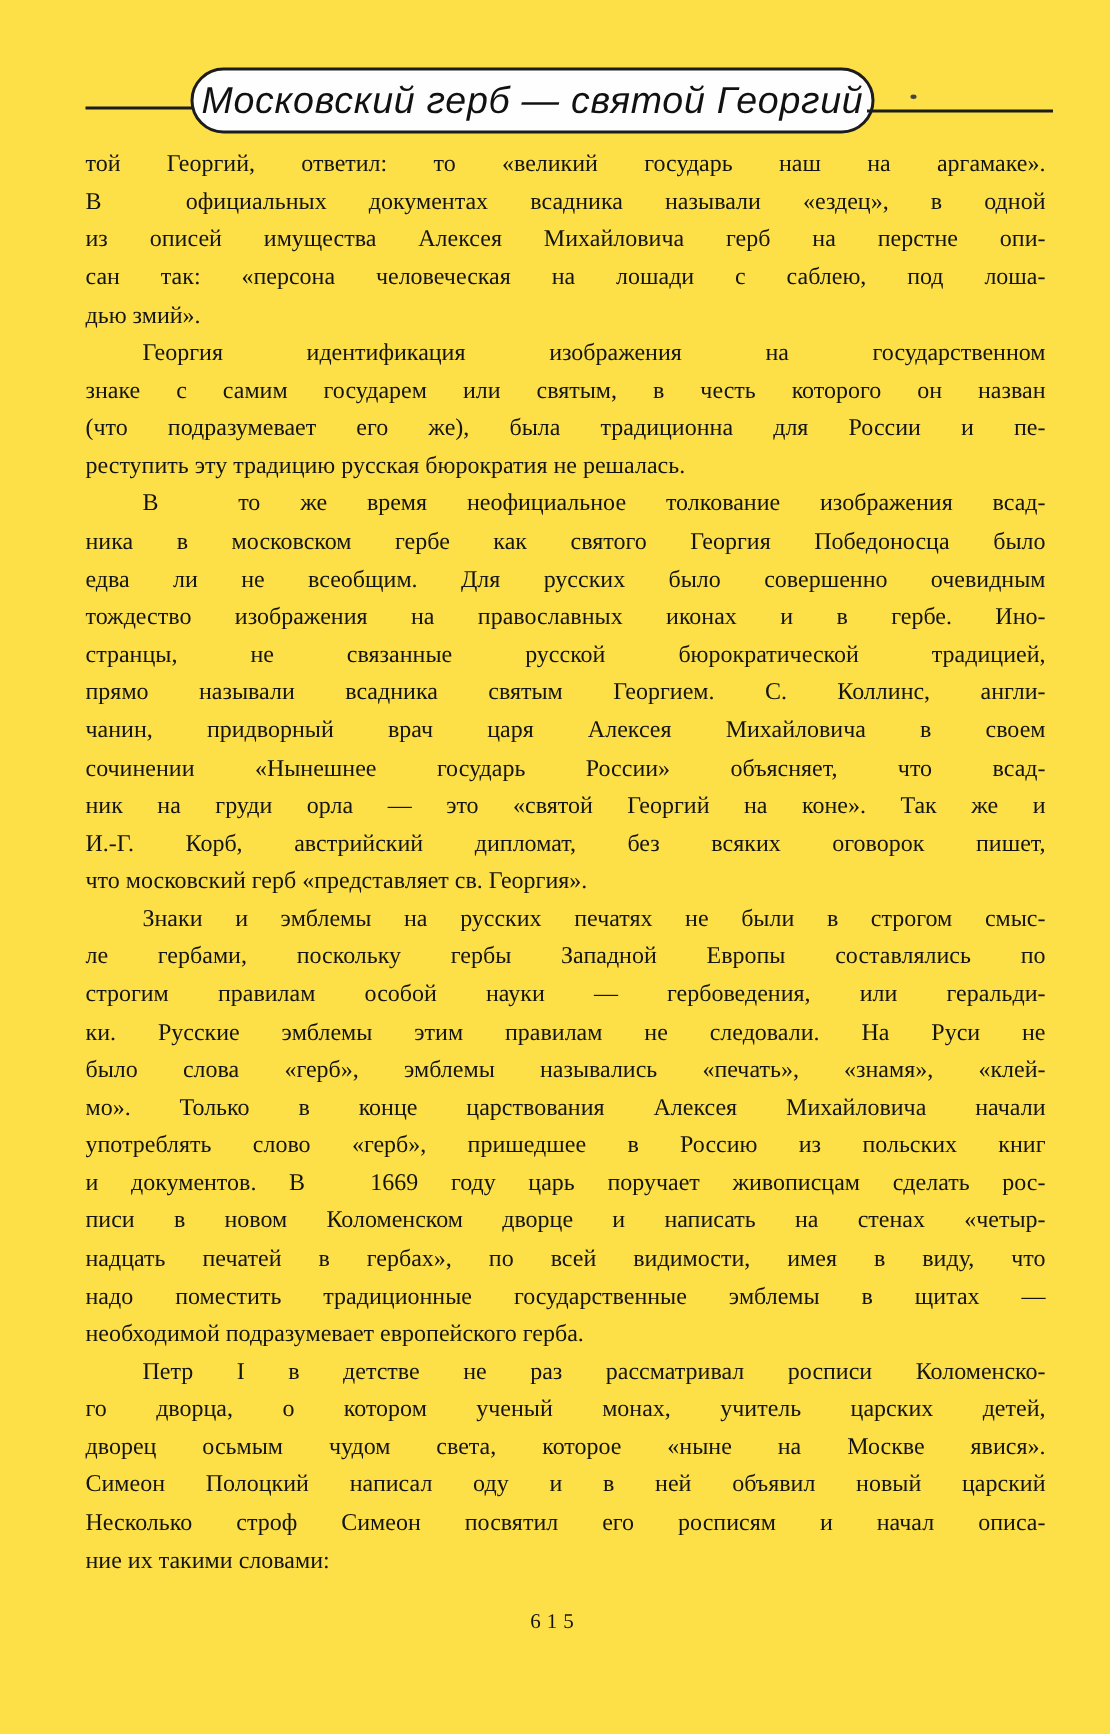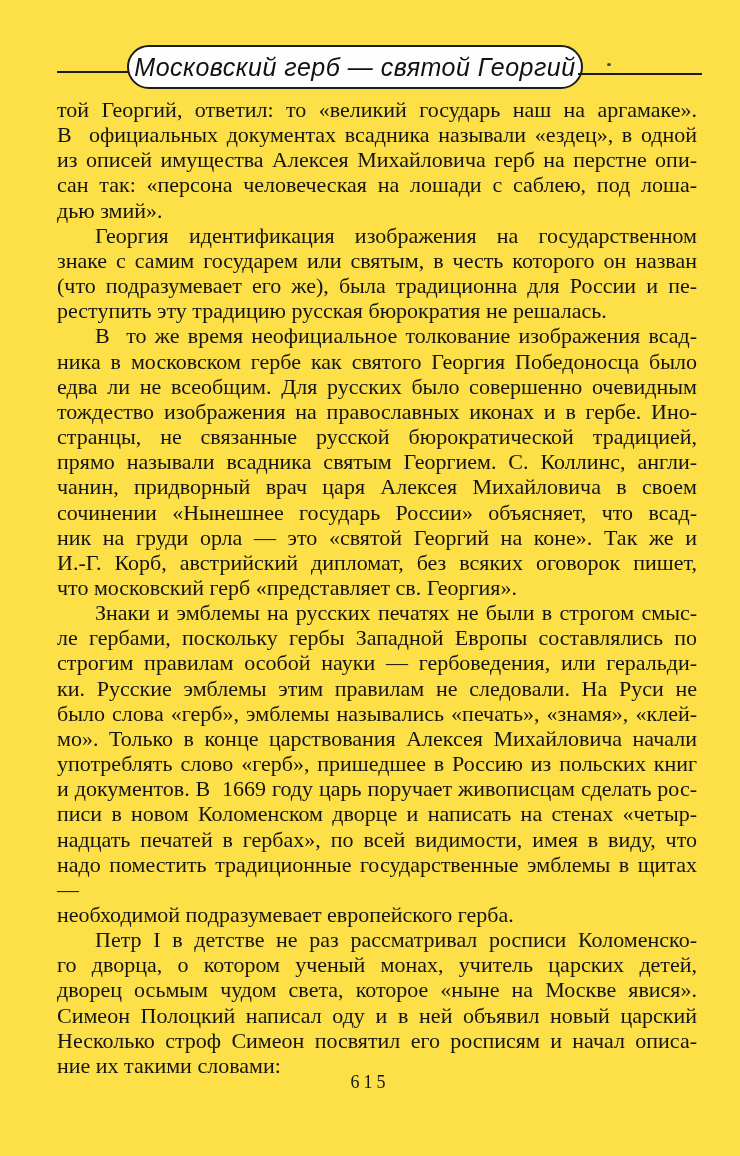--- a/index.html
+++ b/index.html
@@ -65,39 +65,39 @@
 
   
   .body-text {
     position: absolute;
     top: 97px;
     left: 57px;
     width: 640px;
   }
   .paragraph { margin: 0; }
   .line {
-    font-size: 22px;
+    font-size: 16px;
     line-height: 25.15px;
     text-align: justify;
     text-align-last: justify;
     white-space: normal;
   }
   .line.last  { text-align-last: left; }
   .line.first-indent { text-indent: 38px; }
 
   
   .footer {
     position: absolute;
     top: 1072px;
     left: 0;
     width: 740px;
     text-align: center;
   }
   .page-number {
-    font-size: 18px;
+    font-size: 14px;
     letter-spacing: 4px;
     color: #141414;
   }
 </style>
 </head>
 <body>
 
 <div class="page">
 
   <header class="chapter-header">

